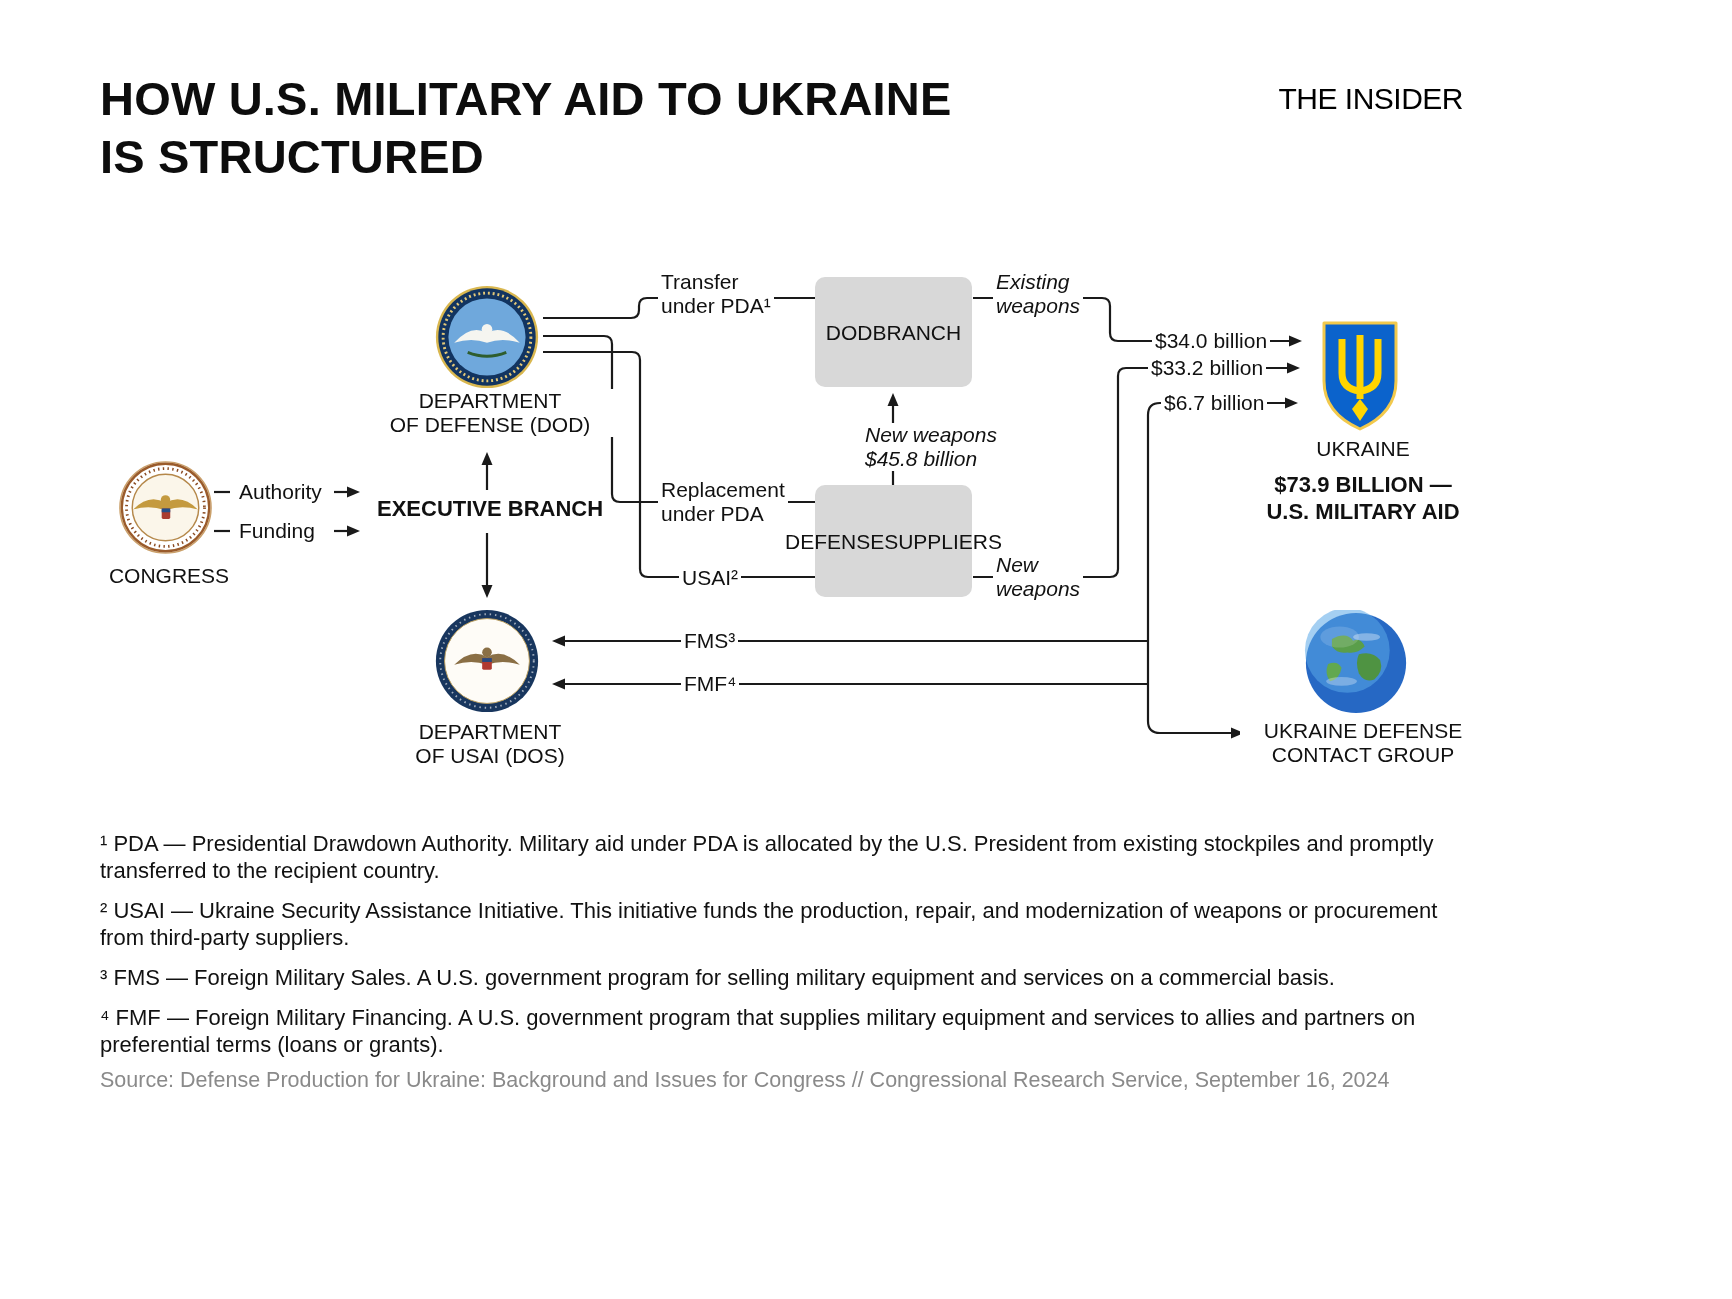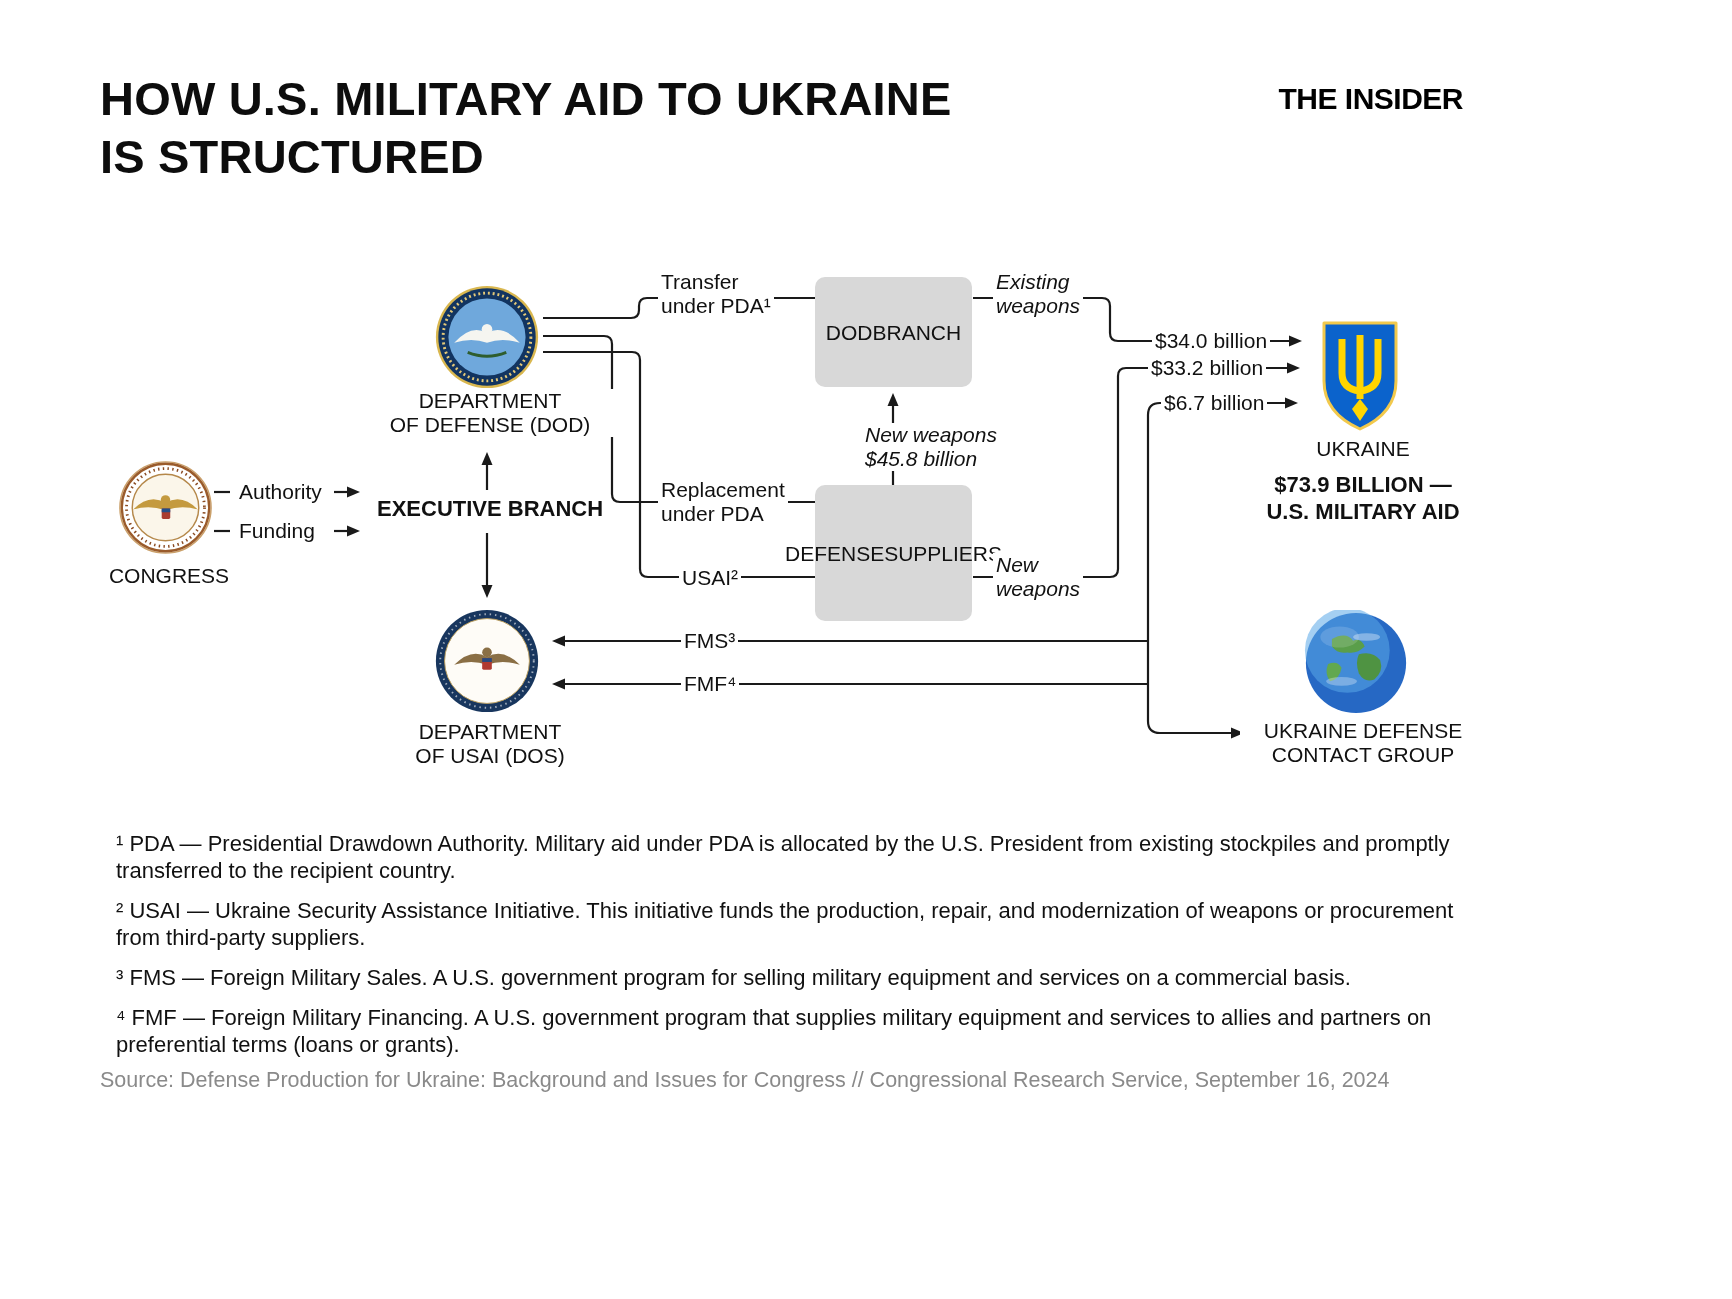--- a/index.html
+++ b/index.html
@@ -1,30 +1,30 @@
 <!DOCTYPE html>
 <html><head>
 <meta charset="utf-8">
 <style>
   html,body{margin:0;padding:0;background:#fff;}
   body{font-family:"Liberation Sans",sans-serif;color:#111;}
   .canvas{position:relative;width:1732px;height:1299px;background:#fff;overflow:hidden;}
   .title{position:absolute;left:100px;top:70px;font-size:47px;font-weight:700;line-height:58px;letter-spacing:.2px;color:#0d0d0d;}
-  .brand{position:absolute;top:82px;right:269px;font-size:30px;font-weight:700;letter-spacing:-.5px;color:#000;}
+  .brand{position:absolute;top:82px;right:269px;font-size:30px;font-weight:400;letter-spacing:-.5px;color:#000;}
   .connectors{position:absolute;left:0;top:0;z-index:1;}
   .ln{stroke:#1a1a1a;stroke-width:2.2;fill:none;}
   .ah{fill:#1a1a1a;stroke:none;}
   .lbl{position:absolute;z-index:2;font-size:21px;line-height:24px;background:#fff;padding:0 3px;white-space:nowrap;color:#111;}
   .it{font-style:italic;}
   .b{font-weight:700;}
   .ctr{text-align:center;}
   .box{position:absolute;z-index:2;width:157px;background:#d8d8d8;border-radius:10px;display:flex;align-items:center;justify-content:center;font-size:21px;line-height:27px;color:#111;}
   .seal{position:absolute;z-index:2;}
   .fnotes{position:absolute;left:100px;top:830px;width:1380px;font-size:22px;line-height:27px;z-index:2;}
-  .fnotes p{margin:0 0 13px 16px;}
+  .fnotes p{margin:0 0 13px 0;}
   .source{position:absolute;left:100px;top:1068px;font-size:21.5px;color:#8a8a8a;z-index:2;}
 </style>
 </head>
 <body>
 
 <div class="canvas">
 
   <div class="title">
     <div>HOW U.S. MILITARY AID TO UKRAINE</div>
     <div>IS STRUCTURED</div>
@@ -120,21 +120,21 @@
     <path d="M26 56 Q36 52 40 60 Q38 72 28 74 Q22 66 26 56 Z" fill="#62a84f"></path>
     <ellipse cx="40" cy="74" rx="16" ry="4.5" fill="#fff" opacity="0.3"></ellipse>
     <ellipse cx="66" cy="28" rx="14" ry="4" fill="#fff" opacity="0.35"></ellipse>
     <ellipse cx="38" cy="28" rx="20" ry="11" fill="#fff" opacity="0.15"></ellipse>
   </svg>
 
   <div class="box" style="left:815px;top:277px;height:110px">
     <div>DOD</div>
     <div>BRANCH</div>
   </div>
-  <div class="box" style="left:815px;top:485px;height:136px">
+  <div class="box" style="left:815px;top:485px;height:112px">
     <div>DEFENSE</div>
     <div>SUPPLIERS</div>
   </div>
 
   <div class="lbl ctr" style="left:96px;top:564px;width:140px">CONGRESS</div>
   <div class="lbl" style="left:236px;top:480px">Authority</div>
   <div class="lbl" style="left:236px;top:519px">Funding</div>
   <div class="lbl b" style="left:374px;top:497px;font-size:22px">EXECUTIVE BRANCH</div>
 
   <div class="lbl ctr" style="left:352px;top:389px;width:270px">

